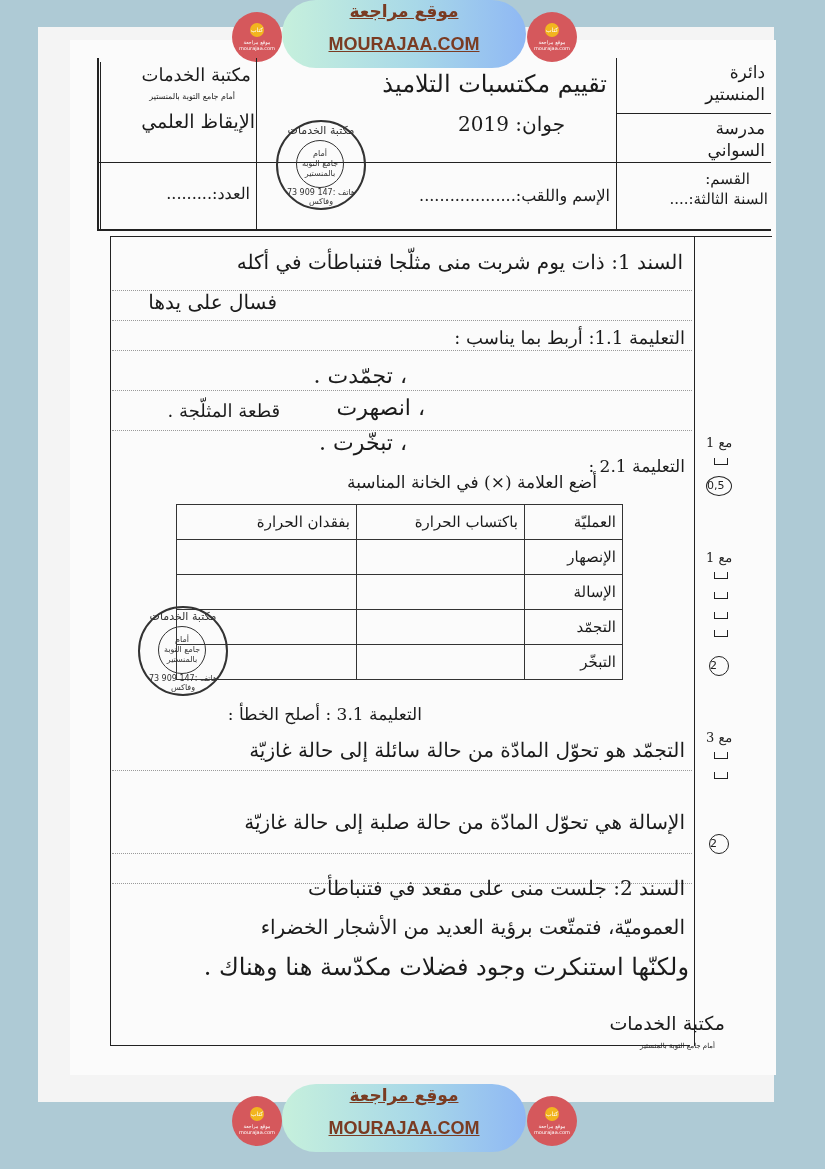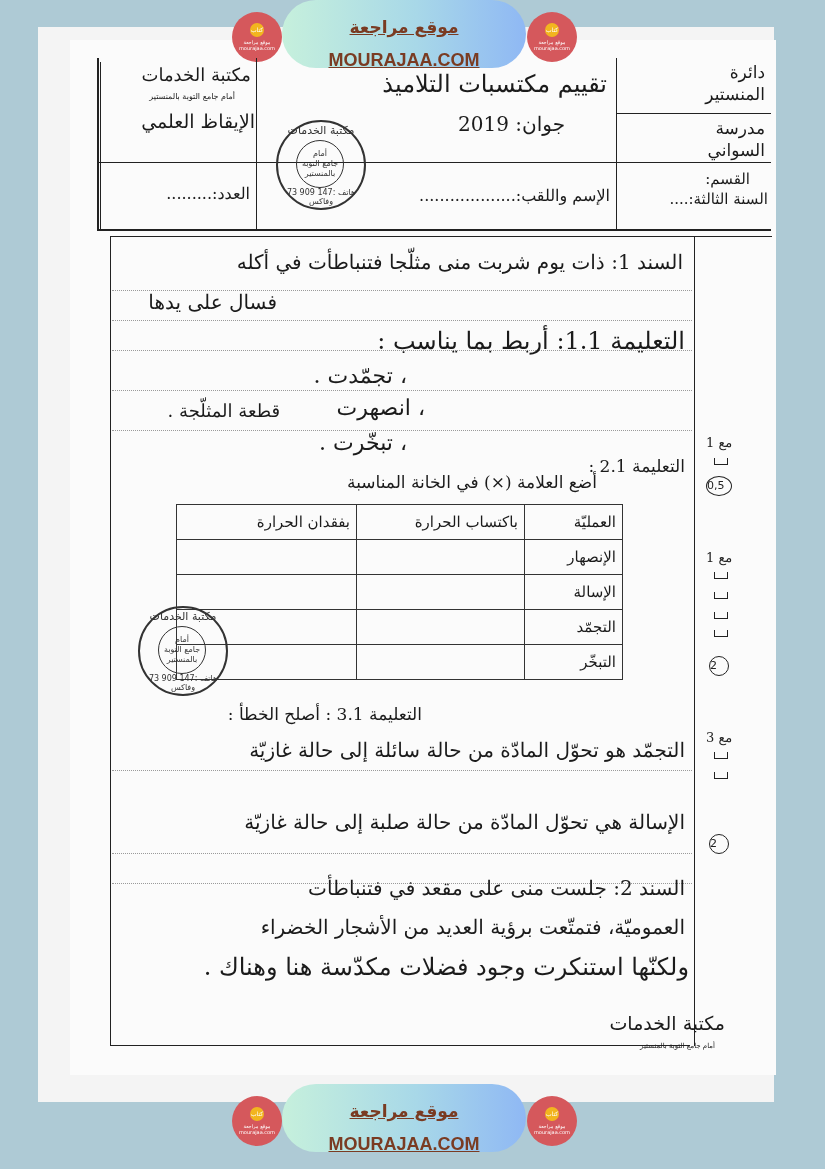--- a/index.html
+++ b/index.html
@@ -14,21 +14,21 @@
   .stamp .inner{position:absolute;left:18px;top:18px;width:46px;height:46px;border:1.5px solid #333;border-radius:50%;font-size:8px;text-align:center;direction:rtl;display:flex;flex-direction:column;justify-content:center;line-height:10px;color:#333;}
   .stamp .ring{position:absolute;top:2px;left:0;width:86px;text-align:center;font-size:11px;color:#333;direction:rtl;}
   .stamp .ring2{position:absolute;bottom:2px;left:0;width:86px;text-align:center;font-size:8px;color:#333;}
   table.tbl{position:absolute;left:176px;top:504px;width:447px;border-collapse:collapse;direction:rtl;}
   table.tbl td{border:1.5px solid #333;height:34px;font-size:15px;font-family:"DejaVu Serif",serif;padding:0 6px;color:#1b1b1b;margin-left:8px;}
   table.tbl tr.head td{height:34px;}
   .score{position:absolute;font-size:13px;color:#222;direction:rtl;font-family:"DejaVu Serif",serif;}
   .circle{position:absolute;border:1.5px solid #222;border-radius:50%;font-size:11px;text-align:left;color:#222;}
   .cup{position:absolute;width:12px;height:6px;border:1.5px solid #222;border-top:none;}
   .banner{position:absolute;left:282px;width:244px;height:68px;border-radius:34px;background:linear-gradient(90deg,#c6f0dc,#a8d8e8 55%,#8fb8f4);text-align:center;}
-  .banner .ar{font-size:17px;font-weight:bold;color:#7a3b22;text-decoration:underline;direction:rtl;margin-top:16px;line-height:22px;}
+  .banner .ar{font-size:17px;font-weight:bold;color:#7a3b22;text-decoration:underline;direction:rtl;margin-top:0;line-height:22px;}
   .banner .en{font-size:18px;font-weight:bold;color:#7a3b22;text-decoration:underline;line-height:24px;font-family:"Liberation Sans",sans-serif;margin-top:10px;}
   .badge{position:absolute;width:50px;height:50px;border-radius:50%;background:#d5585c;text-align:center;}
   .badge .logo{width:14px;height:14px;border-radius:50%;background:#f2b51f;margin:11px auto 2px;font-size:6px;color:#fff;line-height:14px;}
   .badge .lbl{font-size:5px;color:#fff;line-height:6px;}
 </style>
 </head>
 <body>
 
 <div class="sheet"></div>
 <div class="scan"></div>
@@ -89,21 +89,21 @@
 <div class="dots" style="left:112px;top:320px;width:580px;"></div>
 <div class="dots" style="left:112px;top:350px;width:580px;"></div>
 <div class="dots" style="left:112px;top:390px;width:580px;"></div>
 <div class="dots" style="left:112px;top:430px;width:580px;"></div>
 <div class="dots" style="left:112px;top:770px;width:580px;"></div>
 <div class="dots" style="left:112px;top:853px;width:580px;"></div>
 <div class="dots" style="left:112px;top:883px;width:580px;"></div>
 
 <div class="txt" style="right:142px;top:250px;font-size:20px;">السند 1: ذات يوم شربت منى مثلّجا فتنباطأت في أكله</div>
 <div class="txt" style="right:548px;top:290px;font-size:20px;">فسال على يدها</div>
-<div class="txt" style="right:140px;top:327px;font-size:24px;">التعليمة 1.1: أربط بما يناسب :</div>
+<div class="txt" style="right:140px;top:327px;font-size:18px;">التعليمة 1.1: أربط بما يناسب :</div>
 <div class="txt" style="right:418px;top:363px;font-size:22px;">، تجمّدت .</div>
 <div class="txt" style="right:545px;top:400px;font-size:18px;">قطعة المثلّجة .</div>
 <div class="txt" style="right:400px;top:395px;font-size:22px;">، انصهرت</div>
 <div class="txt" style="right:418px;top:430px;font-size:22px;">، تبخّرت .</div>
 <div class="txt" style="right:140px;top:456px;font-size:17px;">التعليمة 2.1 :</div>
 <div class="txt" style="right:228px;top:472px;font-size:17px;">أضع العلامة (×) في الخانة المناسبة</div>
 
 <table class="tbl">
   <tbody>
       <tr class="head">

